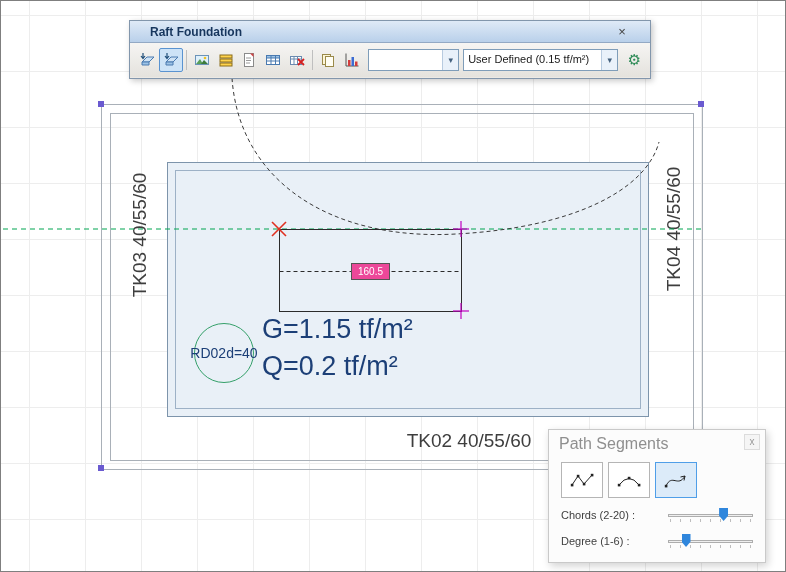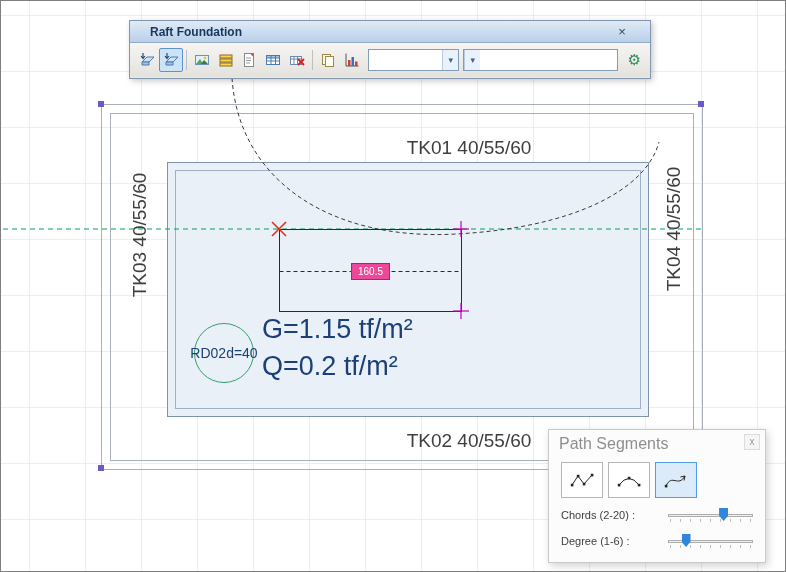--- a/index.html
+++ b/index.html
@@ -89,21 +89,20 @@
   <div id="outline-outer" class="abs outline"></div>
   <div id="outline-inner" class="abs outline"></div>
   <div class="abs corner-sq" style="left:97px;top:100px;"></div>
   <div class="abs corner-sq" style="left:697px;top:100px;"></div>
   <div class="abs corner-sq" style="left:97px;top:464px;"></div>
   <div class="abs corner-sq" style="left:697px;top:464px;"></div>
 
   <div id="slab" class="abs"></div>
   <div id="slab-inner" class="abs"></div>
 
-  <div class="abs beam-label beam-h" style="left:368px;top:136px;">TK01 40/55/60</div>
   <div class="abs beam-label beam-h" style="left:368px;top:429px;">TK02 40/55/60</div>
   <div class="abs beam-label beam-v" style="left:64px;top:223px;">TK03 40/55/60</div>
   <div class="abs beam-label beam-v" style="left:598px;top:217px;">TK04 40/55/60</div>
 
   <svg id="overlay" class="abs" width="784" height="570">
     <line x1="2" y1="228" x2="700" y2="228" stroke="#00a550" stroke-width="1" stroke-dasharray="5 4"></line>
     <path d="M 231 77 C 238 180, 330 240, 455 233 C 570 227, 645 190, 658 141" fill="none" stroke="#3a3a3a" stroke-width="1" stroke-dasharray="4 3"></path>
     <rect x="278.5" y="228.5" width="182" height="82" fill="none" stroke="#2b2b2b" stroke-width="1"></rect>
     <line x1="278.5" y1="270.5" x2="460.5" y2="270.5" stroke="#2b2b2b" stroke-width="1" stroke-dasharray="4 3"></line>
     <g stroke="#e03020" stroke-width="1.6">
@@ -198,20 +197,21 @@
             <rect x="4" y="8" width="2.5" height="6" fill="#d23c3c"></rect>
             <rect x="7.5" y="5" width="2.5" height="9" fill="#3c6bd2"></rect>
             <rect x="11" y="9.5" width="2.5" height="4.5" fill="#d23c3c"></rect>
           </svg>
       </div>
       <div class="combo" style="width:90px;">
         <span class="combo-text"></span>
         <span class="combo-arrow">▾</span>
       </div>
       <div class="combo" style="width:154px;">
+        <span class="combo-text">User Defined  (0.15 tf/m²)</span>
         <span class="combo-arrow">▾</span>
       </div>
       <div id="gear-btn">⚙</div>
     </div>
   </div>
 
   <div id="path-panel" class="abs">
     <div id="pp-title" class="abs">Path Segments</div>
     <div id="pp-close" class="abs">x</div>
     <div id="pp-buttons" class="abs">

